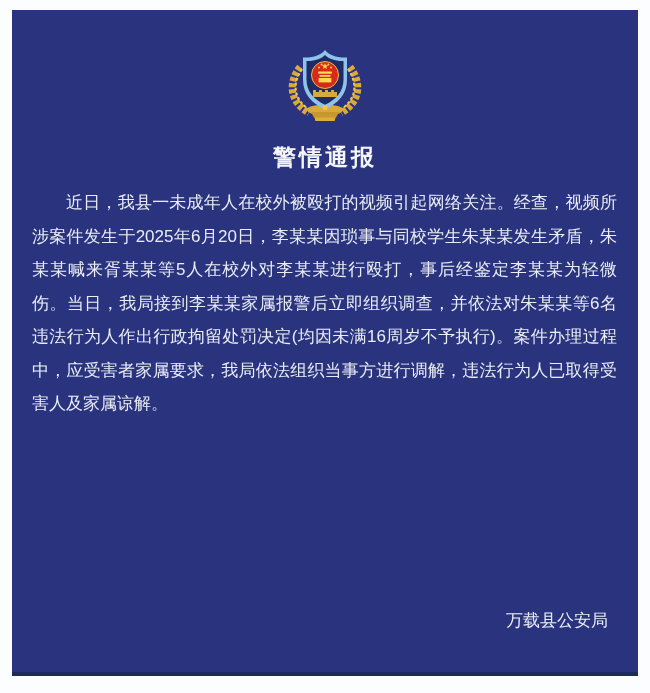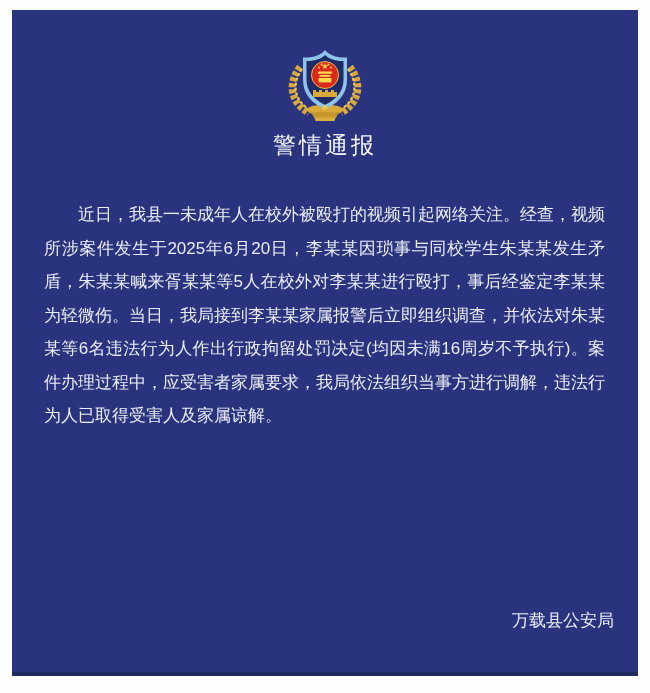--- a/index.html
+++ b/index.html
@@ -28,48 +28,48 @@
   .badge-wrap {
     position: absolute;
     top: 36px;
     left: 50%;
     transform: translateX(-50%);
     width: 80px;
     height: 76px;
   }
   .notice-title {
     position: absolute;
-    top: 120px;
+    top: 132px;
     left: 0;
     width: 100%;
     margin: 0;
     text-align: center;
     font-size: 23px;
-    font-weight: normal;
+    font-weight: bold;
     letter-spacing: 3px;
     color: #F5F6FA;
   }
   .body-text {
     position: absolute;
     top: 176px;
     left: 20px;
     right: 21px;
     font-size: 17px;
     line-height: 33.5px;
     color: #EAEDF5;
     text-align: justify;
   }
   .body-text p {
-    margin: 12px;
+    margin: 0;
     text-indent: 2em;
   }
   .sign-block {
     position: absolute;
     top: 592px;
-    right: 24px;
+    right: 30px;
     text-align: right;
     font-size: 17px;
     line-height: 37px;
     color: #EAEDF5;
   }
 </style>
 </head>
 <body>
 
 <div class="page">

